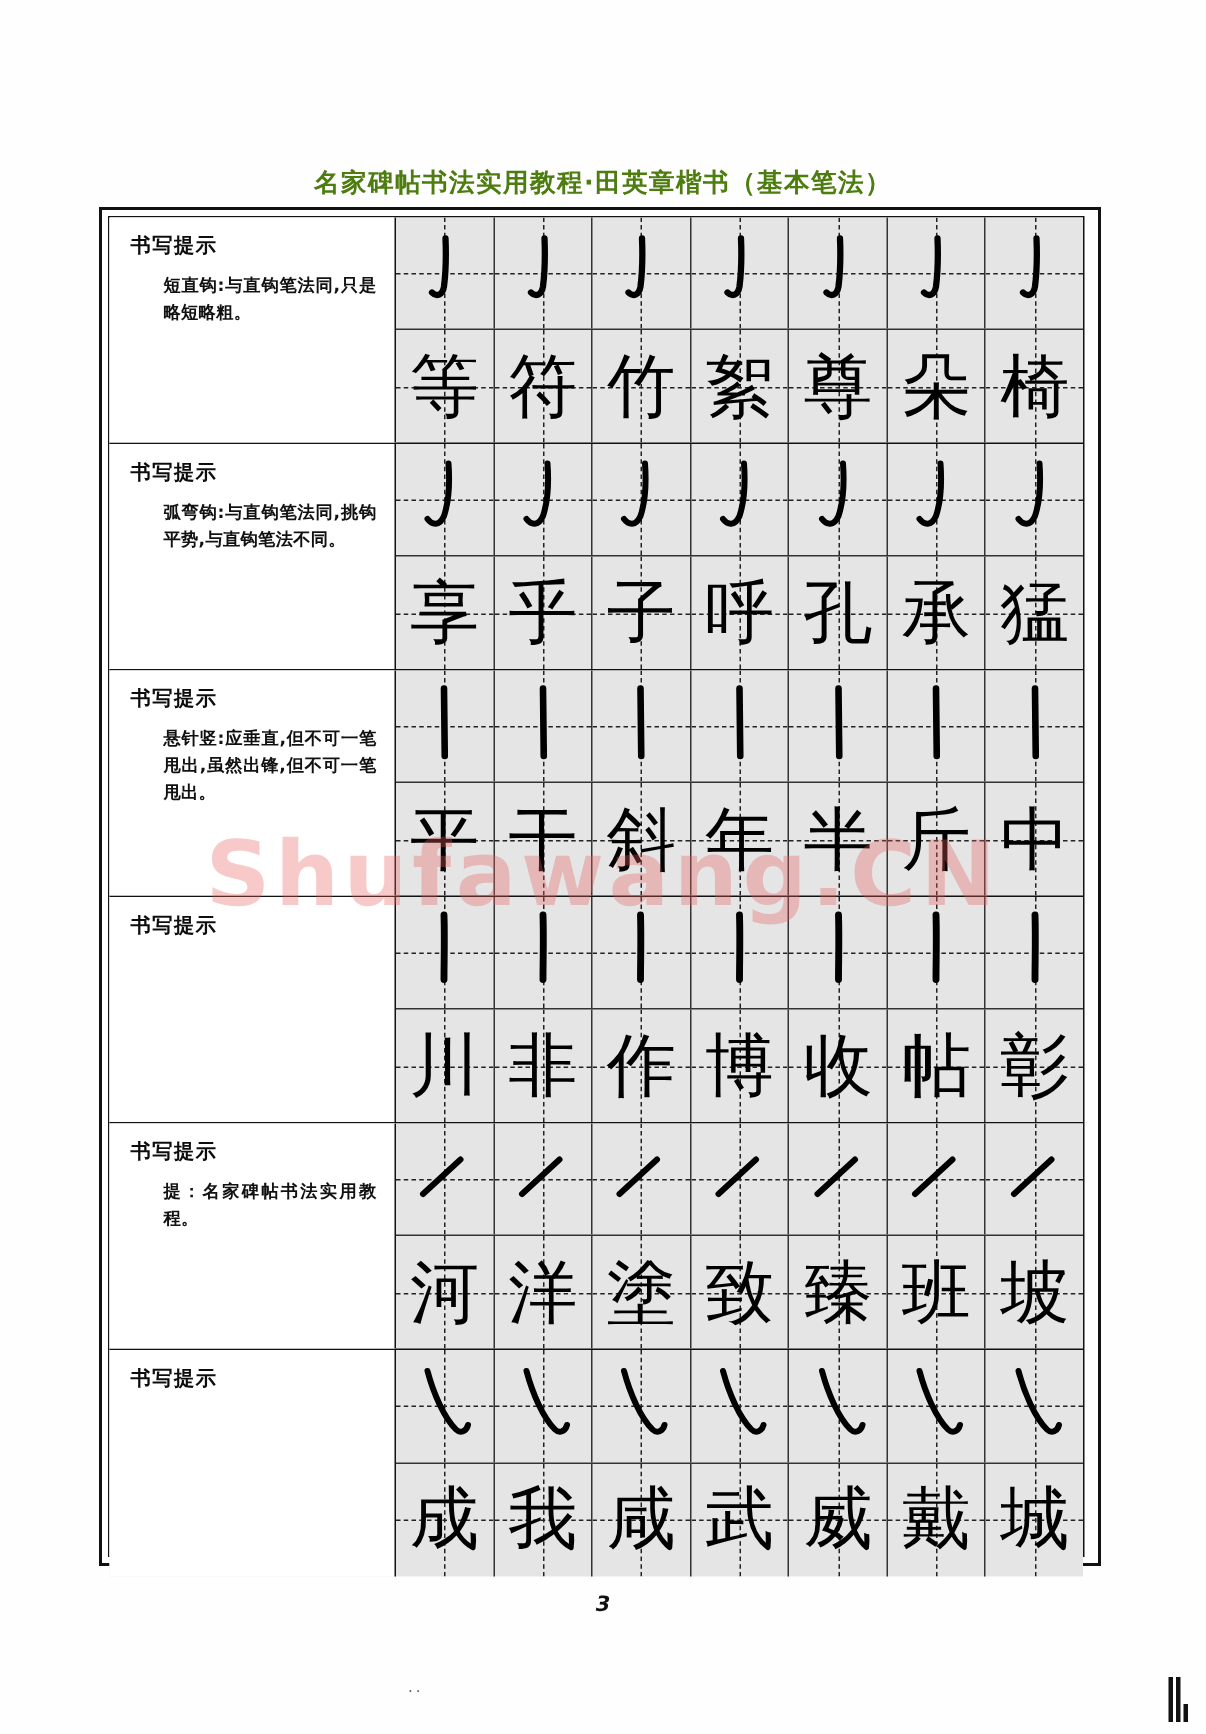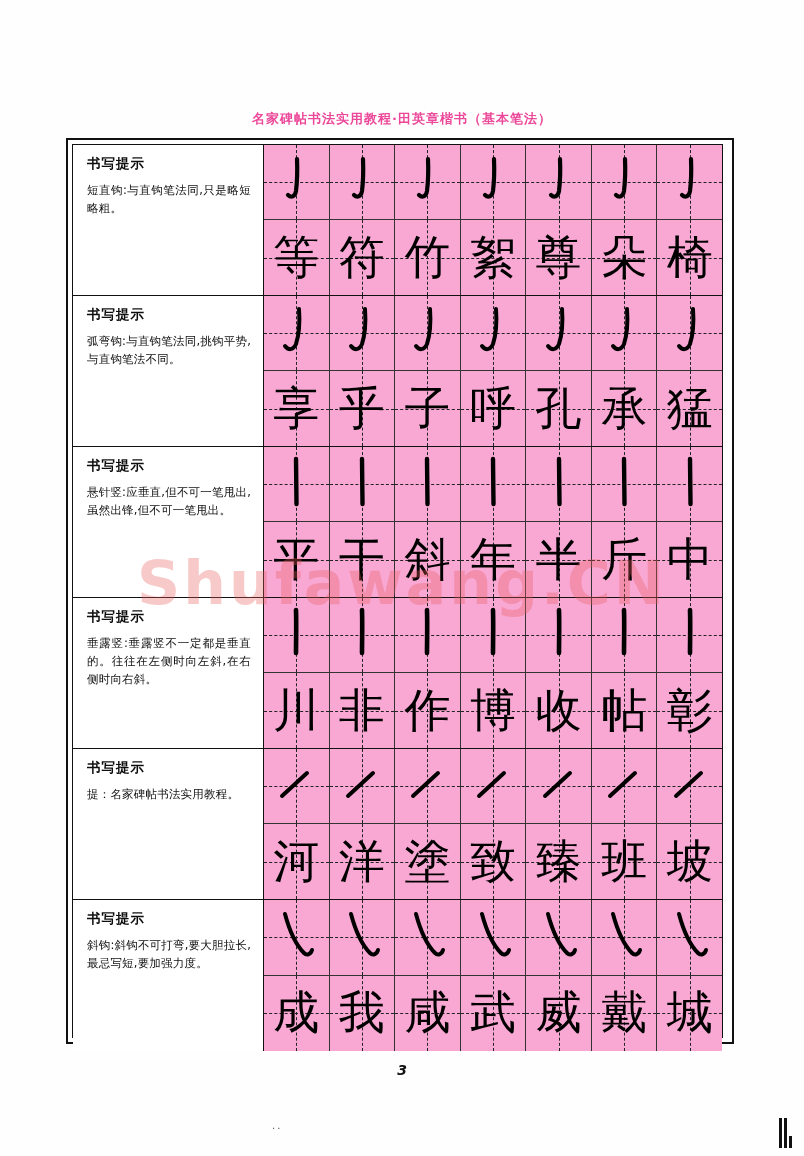--- a/index.html
+++ b/index.html
@@ -23,24 +23,24 @@
     background: #fefefe;
   }
 
   
   .book-header {
     position: absolute;
     left: 0;
     top: 110px;
     width: 804px;
     text-align: center;
-    font-size: 13px;
+    font-size: 17px;
     font-weight: bold;
     letter-spacing: 1px;
-    color: #ec4899;
+    color: #4d7c0f;
     font-family: "DejaVu Sans", "Liberation Sans", sans-serif;
     filter: blur(0.25px);
   }
 
   
   .watermark {
     position: absolute;
     left: 50%;
     top: 583px;
     transform: translate(-50%, -50%);
@@ -84,21 +84,21 @@
     top: 145px;
     width: 649px;
     z-index: 12;
   }
   .practice-row {
     display: flex;
     align-items: stretch;
     height: 151px;
     border-bottom: 1.5px solid #111;
     box-sizing: border-box;
-    background: #f9a8d4;
+    background: #e5e5e5;
   }
   .practice-row:last-child { border-bottom: none; }
 
   
   .tip-panel {
     width: 191px;
     flex: 0 0 191px;
     border-right: 1.5px solid #111;
     box-sizing: border-box;
     padding: 10px 12px 6px 14px;
@@ -107,25 +107,26 @@
   }
   .tip-title {
     font-size: 13.5px;
     font-weight: bold;
     letter-spacing: 1px;
     margin-bottom: 9px;
     color: #0d0d0d;
   }
   .tip-body {
     font-size: 11.5px;
-    font-weight: normal;
+    font-weight: bold;
     line-height: 1.55;
     letter-spacing: 0.2px;
     color: #111;
     text-align: justify;
+    margin-left: 22px;
   }
 
   
   .cell-grid {
     flex: 1 1 auto;
     display: flex;
     flex-direction: column;
     box-sizing: border-box;
   }
   .cell-line {
@@ -479,21 +480,20 @@
           </div>
           <div class="cell">
             <div class="glyph">中</div>
           </div>
         </div>
       </div>
     </div>
     <div class="practice-row">
       <div class="tip-panel">
         <div class="tip-title">书写提示</div>
-        <div class="tip-body">垂露竖:垂露竖不一定都是垂直的。往往在左侧时向左斜,在右侧时向右斜。</div>
       </div>
       <div class="cell-grid">
         <div class="cell-line top">
           <div class="cell">
             <div class="glyph stroke-demo">
               <svg class="stroke-svg" width="40" height="58" viewBox="0 0 40 58">
                 <path d="M20 5 C20.5 20, 20 36, 20 48" stroke="#000" fill="none" stroke-width="4.6" stroke-linecap="round"></path>
               </svg>
             </div>
           </div>
@@ -643,21 +643,20 @@
           </div>
           <div class="cell">
             <div class="glyph">坡</div>
           </div>
         </div>
       </div>
     </div>
     <div class="practice-row">
       <div class="tip-panel">
         <div class="tip-title">书写提示</div>
-        <div class="tip-body">斜钩:斜钩不可打弯,要大胆拉长,最忌写短,要加强力度。</div>
       </div>
       <div class="cell-grid">
         <div class="cell-line top">
           <div class="cell">
             <div class="glyph stroke-demo">
               <svg class="stroke-svg" width="48" height="58" viewBox="0 0 48 58">
                 <path d="M13 7 C17 22, 24 38, 32 46 C35 49, 39 47, 40 43" stroke="#000" fill="none" stroke-width="4" stroke-linecap="round" stroke-linejoin="round"></path>
               </svg>
             </div>
           </div>

